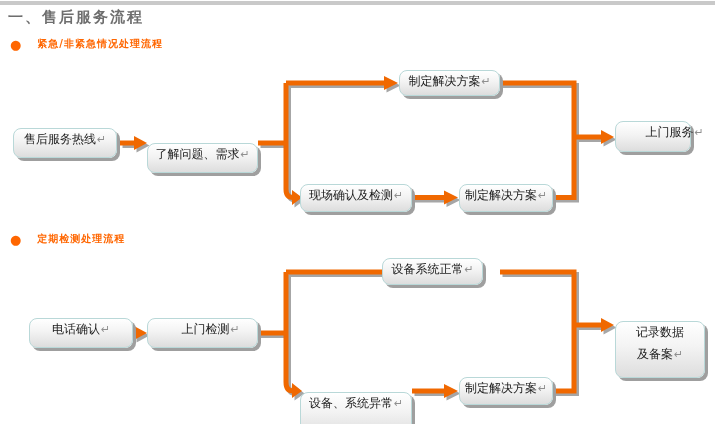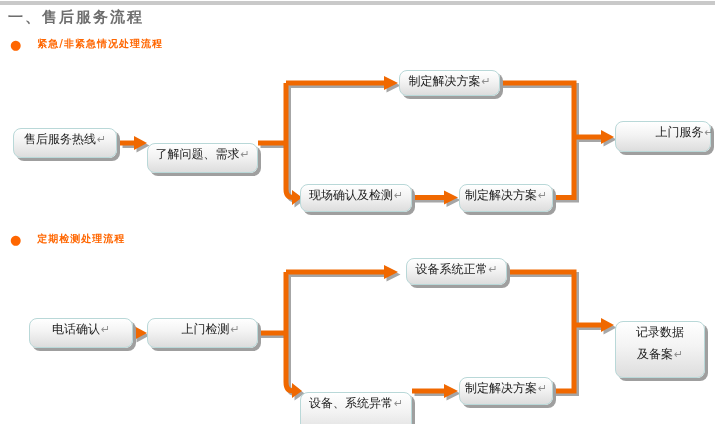--- a/index.html
+++ b/index.html
@@ -134,31 +134,31 @@
   </div>
   <div class="node" style="left:399px;top:70px;width:101px;height:26px;">
     <span class="line"><span>制定解决方案</span><span class="rm">↵</span></span>
   </div>
   <div class="node" style="left:300px;top:184px;width:112px;height:28px;">
     <span class="line"><span>现场确认及检测</span><span class="rm">↵</span></span>
   </div>
   <div class="node" style="left:459px;top:184px;width:94px;height:28px;">
     <span class="line"><span>制定解决方案</span><span class="rm">↵</span></span>
   </div>
-  <div class="node" style="left:615px;top:121px;width:96px;height:31px;padding-left:43px;">
+  <div class="node" style="left:615px;top:121px;width:76px;height:31px;padding-left:43px;">
     <span class="line"><span>上门服务</span><span class="rm">↵</span></span>
   </div>
 
   <div class="node" style="left:29px;top:318px;width:104px;height:30px;">
     <span class="line"><span>电话确认</span><span class="rm">↵</span></span>
   </div>
   <div class="node" style="left:147px;top:318px;width:111px;height:30px;padding-left:16px;">
     <span class="line"><span>上门检测</span><span class="rm">↵</span></span>
   </div>
-  <div class="node" style="left:406px;top:258px;width:101px;height:27px;">
+  <div class="node" style="left:382px;top:258px;width:101px;height:27px;">
     <span class="line"><span>设备系统正常</span><span class="rm">↵</span></span>
   </div>
   <div class="node" style="left:300px;top:392px;width:112px;height:44px;">
     <span class="line"><span>设备、系统异常</span><span class="rm">↵</span></span>
   </div>
   <div class="node" style="left:459px;top:377px;width:94px;height:28px;">
     <span class="line"><span>制定解决方案</span><span class="rm">↵</span></span>
   </div>
   <div class="node" style="left:615px;top:297px;width:90px;height:57px;margin-top:24px;">
     <span class="line">记录数据</span>

